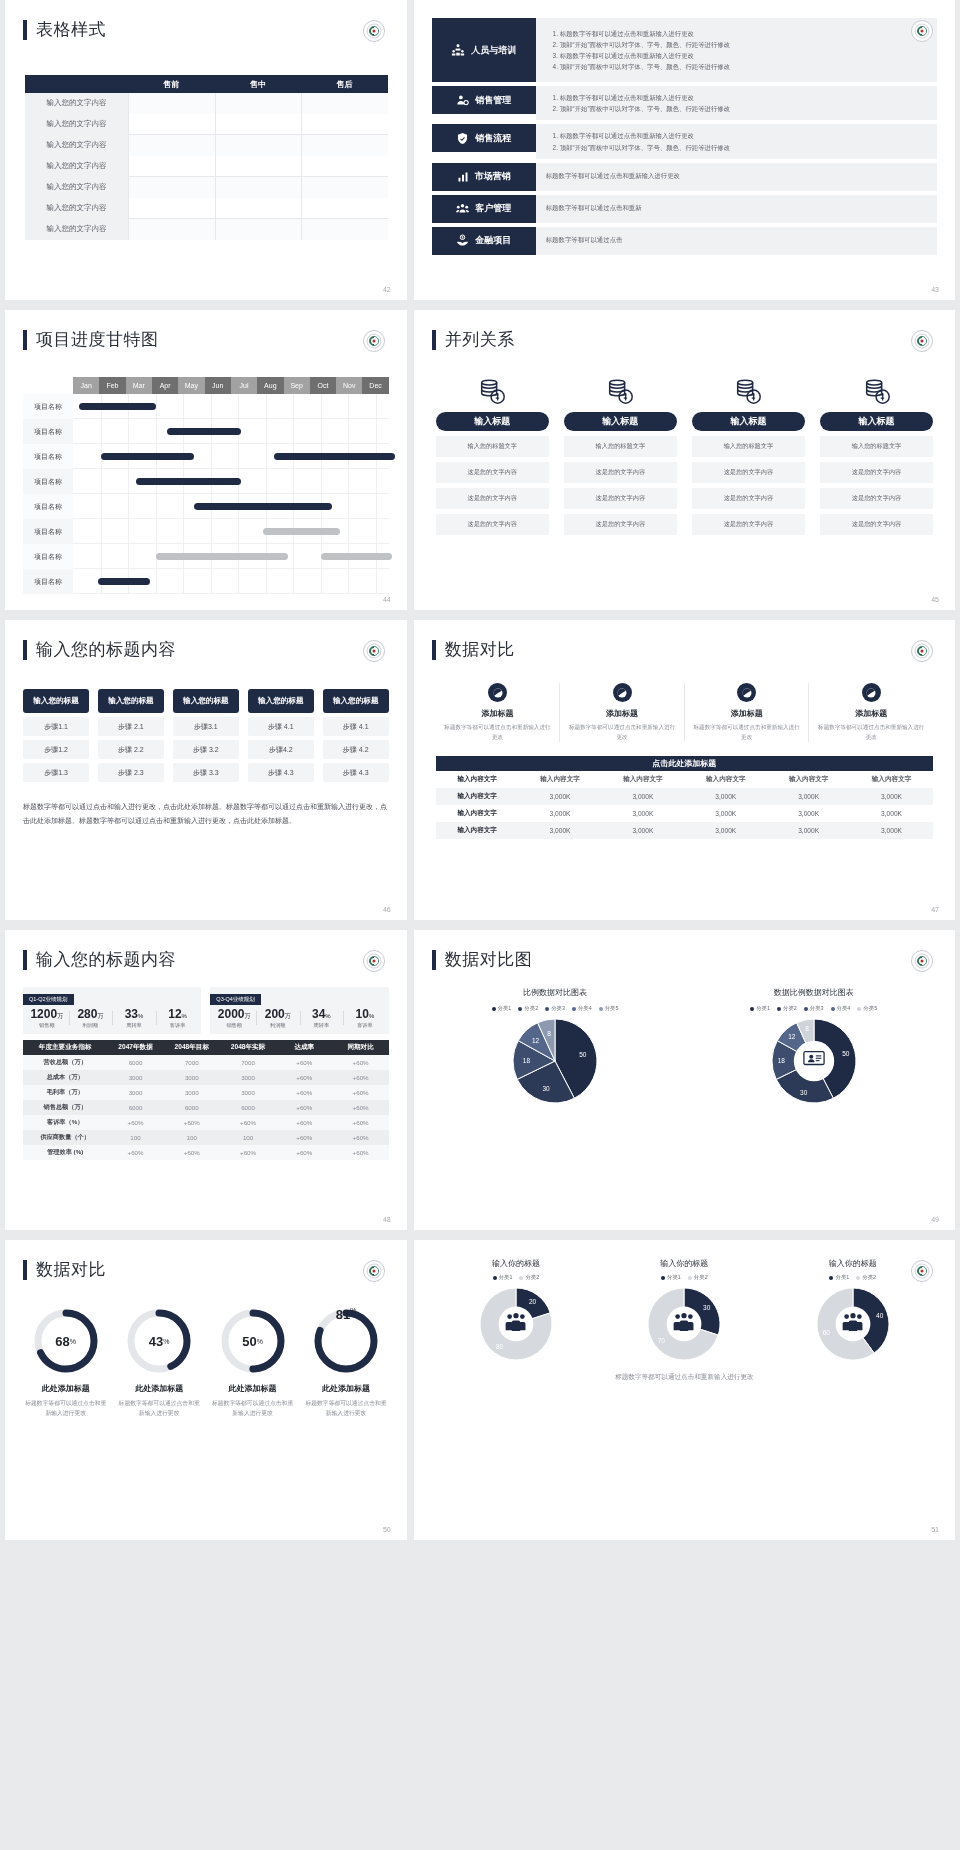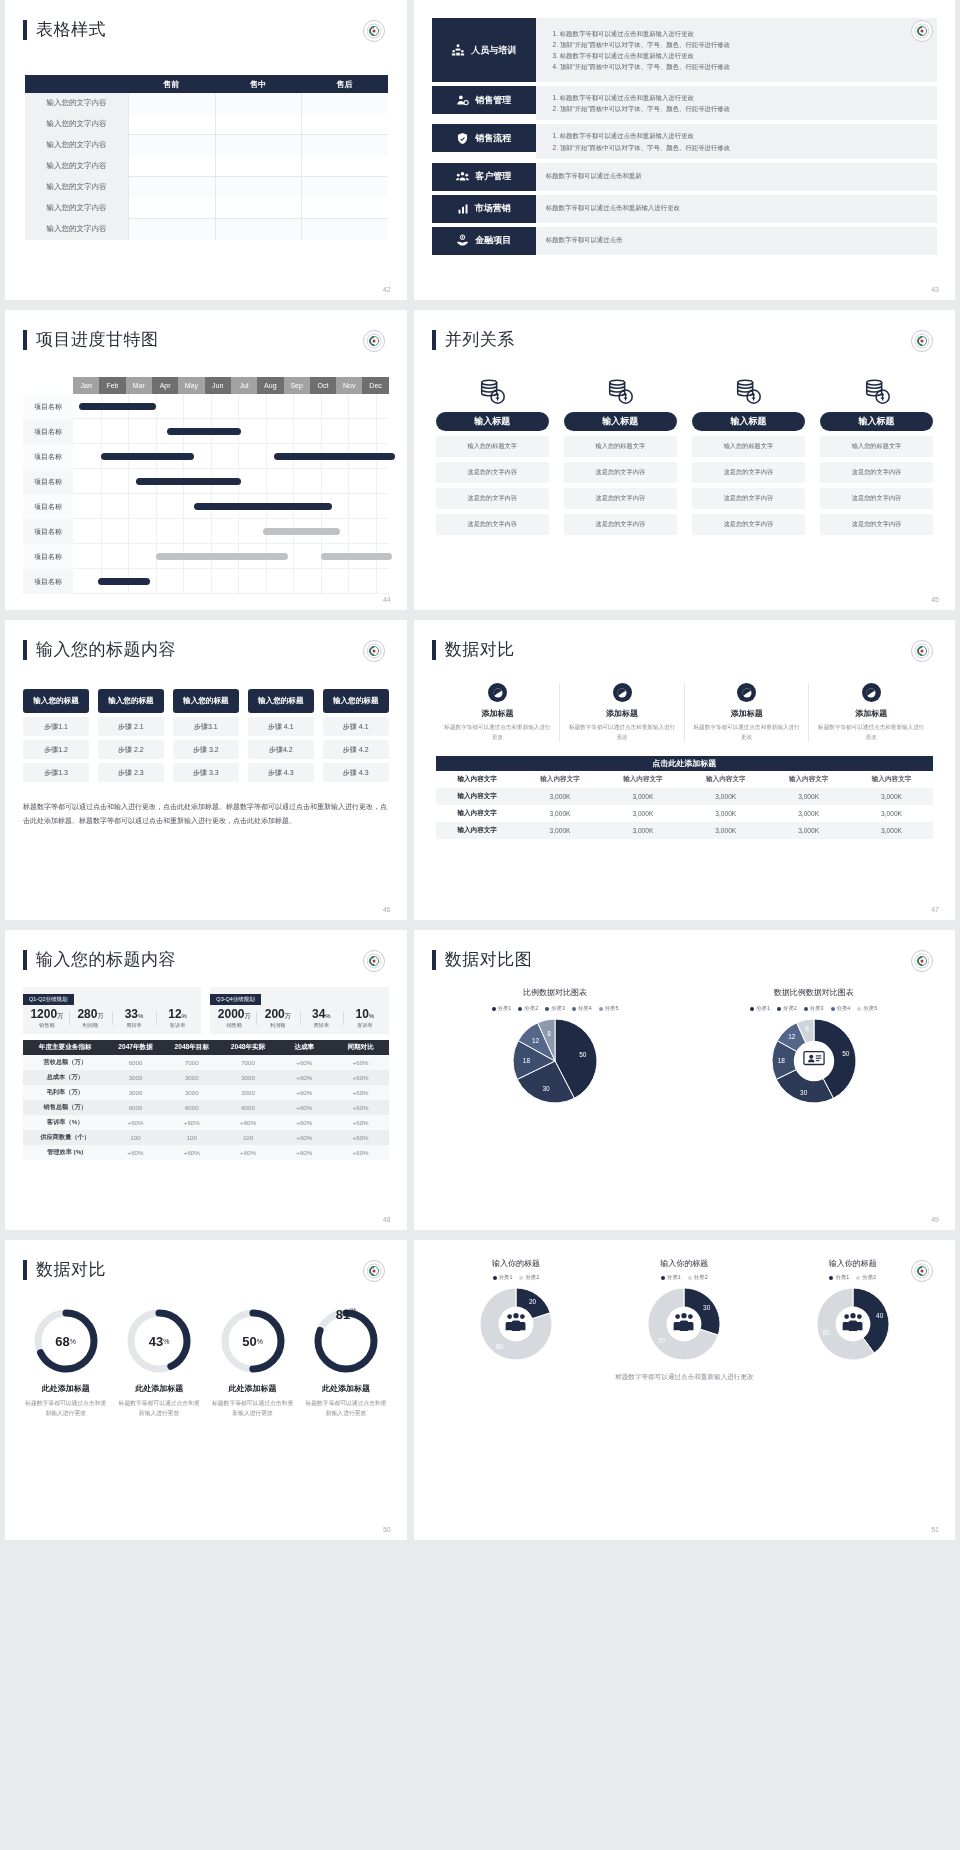--- a/index.html
+++ b/index.html
@@ -290,47 +290,47 @@
             <ol>
               <li>标题数字等都可以通过点击和重新输入进行更改</li>
               <li>顶部“开始”面板中可以对字体、字号、颜色、行距等进行修改</li>
             </ol>
           </div>
         </div>
 
         <div class="l43row">
           <div class="l43tag sm">
             <span>
+                <svg width="12" height="12" viewBox="0 0 16 16" fill="#fff">
+                  <rect x="2" y="9" width="2.6" height="5"></rect>
+                  <rect x="6.7" y="5" width="2.6" height="9"></rect>
+                  <rect x="11.4" y="2" width="2.6" height="12"></rect>
+                </svg>
+              </span>
+            <span>市场营销</span>
+          </div>
+          <div class="l43body">
+            <p>标题数字等都可以通过点击和重新输入进行更改</p>
+          </div>
+        </div>
+
+        <div class="l43row">
+          <div class="l43tag sm">
+            <span>
                 <svg width="13" height="13" viewBox="0 0 16 16" fill="#fff">
                   <circle cx="8" cy="4.6" r="2.1"></circle>
                   <circle cx="2.8" cy="6.4" r="1.7"></circle>
                   <circle cx="13.2" cy="6.4" r="1.7"></circle>
                   <path d="M4.3 13c0-2.2 1.6-3.7 3.7-3.7s3.7 1.5 3.7 3.7zM0 12.6c0-1.7 1.2-2.9 2.8-2.9.5 0 .9.1 1.3.3-.7.7-1.1 1.6-1.1 2.6zM16 12.6c0-1.7-1.2-2.9-2.8-2.9-.5 0-.9.1-1.3.3.7.7 1.1 1.6 1.1 2.6z"></path>
                 </svg>
               </span>
             <span>客户管理</span>
           </div>
           <div class="l43body">
             <p>标题数字等都可以通过点击和重新</p>
-          </div>
-        </div>
-
-        <div class="l43row">
-          <div class="l43tag sm">
-            <span>
-                <svg width="12" height="12" viewBox="0 0 16 16" fill="#fff">
-                  <rect x="2" y="9" width="2.6" height="5"></rect>
-                  <rect x="6.7" y="5" width="2.6" height="9"></rect>
-                  <rect x="11.4" y="2" width="2.6" height="12"></rect>
-                </svg>
-              </span>
-            <span>市场营销</span>
-          </div>
-          <div class="l43body">
-            <p>标题数字等都可以通过点击和重新输入进行更改</p>
           </div>
         </div>
 
         <div class="l43row">
           <div class="l43tag sm">
             <span>
                 <svg width="13" height="13" viewBox="0 0 16 16" fill="#fff">
                   <circle cx="8" cy="4" r="2.8" fill="none" stroke="#fff" stroke-width="1.2"></circle>
                   <path d="M8 2.4v3.2M6.9 3.2h2.2M6.9 4.8h2.2" stroke="#fff" stroke-width="0.8"></path>
                   <path d="M1.5 9.5c2.4 0 4-.1 6.5 1.6 2.5-1.7 4.1-1.6 6.5-1.6v1.2c-2.5 2.6-4.1 3.6-6.5 3.6s-4-1-6.5-3.6z"></path>

